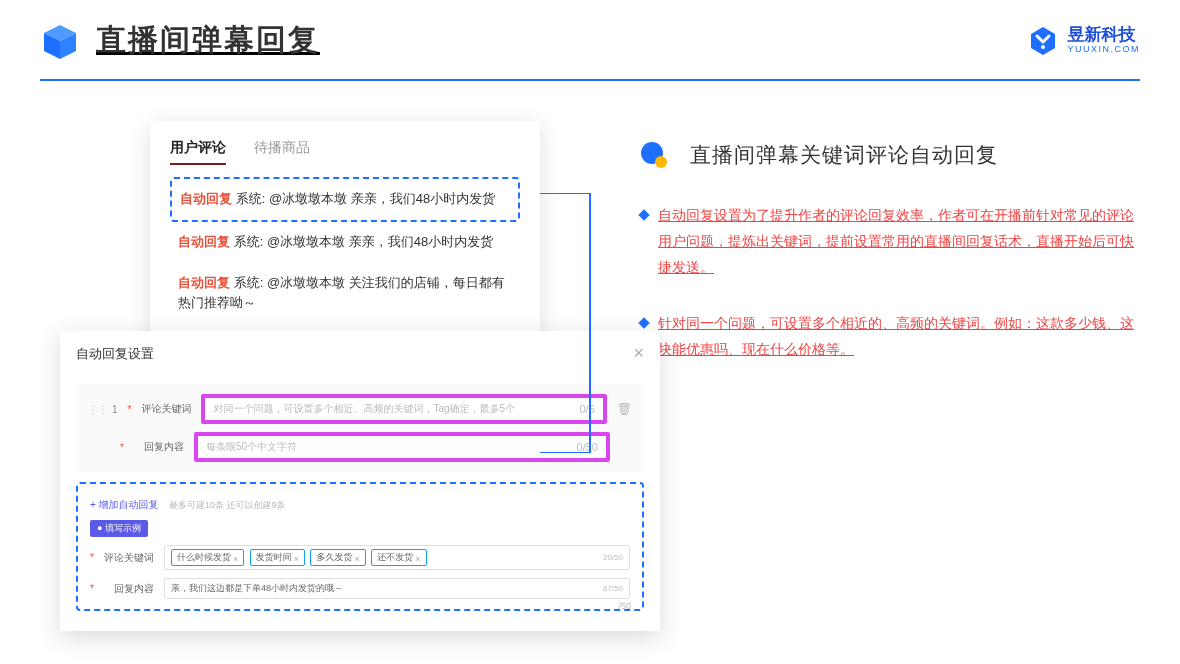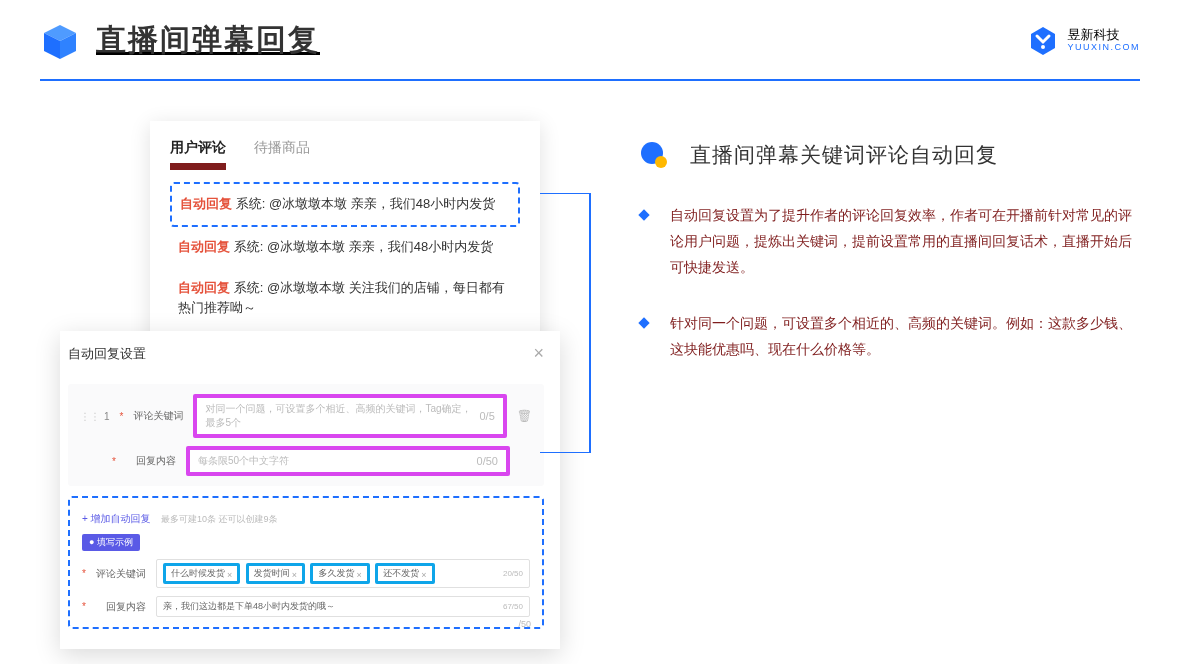--- a/index.html
+++ b/index.html
@@ -18,53 +18,53 @@
   padding: 20px 40px 0 40px;
 }
 .header-left { display: flex; align-items: center; gap: 16px; text-decoration: underline; }
 .cube-icon { width: 40px; height: 40px; }
 .page-title {
   font-size: 30px; font-weight: 600; color: #333; letter-spacing: 2px;
 }
 .brand { display: flex; align-items: center; gap: 8px; }
 .brand-logo { width: 32px; height: 32px; }
 .brand-text { line-height: 1.1; }
-.brand-name { color: #000000; font-size: 13px; font-weight: 400; }
+.brand-name { color: #1d4ed8; font-size: 17px; font-weight: 700; }
 .brand-url { color: #1E6FFF; font-size: 9px; letter-spacing: 1.5px; }
 .divider {
   height: 2px; background: #1E6FFF; margin: 18px 40px 0 40px;
 }
 .content {
   position: relative;
   padding: 40px 40px 0 60px;
   display: flex;
   gap: 80px;
 }
 .left-stack { position: relative; width: 500px; height: 470px; }
 .card1 {
   position: absolute; top: 0; left: 90px;
   width: 390px; background: #fff;
   box-shadow: 0 4px 20px rgba(0,0,0,.12);
   padding: 18px 20px 60px 20px;
   z-index: 1;
 }
 .tabs { display: flex; gap: 28px; font-size: 14px; margin-bottom: 12px; }
 .tab { color: #999; padding-bottom: 6px; }
-.tab.active { color: #222; font-weight: 600; border-bottom: 7px solid #7f1d1d; }
+.tab.active { color: #222; font-weight: 600; border-bottom: 2px solid #7f1d1d; }
 .dashed-blue {
   border: 2.5px dashed #1E6FFF; border-radius: 4px;
 }
 .comment-row { font-size: 13px; color: #333; padding: 10px 8px; line-height: 1.6; }
 .ar-label { color: #E5533C; font-weight: 600; }
 .sys-label { color: #333; }
 .card2 {
   position: absolute; top: 210px; left: 0;
-  width: 500px; background: #fff;
+  width: 600px; background: #fff;
   box-shadow: 0 6px 24px rgba(0,0,0,.15);
-  padding: 12px 16px 20px 8px;
+  padding: 12px 16px 20px 16px;
   z-index: 2;
 }
 .modal-head {
   display: flex; justify-content: space-between; align-items: center;
   font-size: 13px; color: #333; padding-bottom: 8px;
 }
 .close-x { color: #aaa; font-size: 18px; cursor: pointer; }
 .form-block {
   background: #fafafb; border-radius: 3px;
   padding: 10px 12px; margin-top: 12px;
@@ -92,21 +92,21 @@
   border: 2.5px dashed #1E6FFF; border-radius: 4px;
   padding: 10px 12px; margin-top: 10px;
 }
 .addlink { color: #5A5AE6; font-size: 10px; }
 .hint { color: #bbb; font-size: 9px; margin-left: 6px; }
 .badge {
   display: inline-block; background: #5A5AE6; color: #fff;
   font-size: 9px; padding: 2px 7px; border-radius: 2px; margin-top: 8px;
 }
 .tag {
-  border: 3px solid #0ea5e9; background: #fff; border-radius: 2px;
+  border: 1px solid #0ea5e9; background: #fff; border-radius: 2px;
   padding: 1px 5px; font-size: 9px; color: #666; margin-right: 3px;
   display: inline-flex; align-items: flex-end; gap: 2px;
 }
 .tag .x { color: #aaa; }
 .ex-input {
   flex: 1; display: flex; align-items: center; justify-content: space-between;
   border: 1px solid #e0e0e0; background: #fff; border-radius: 2px;
   padding: 3px 6px; font-size: 9px; color: #666;
 }
 .ex-input .count { color: #bbb; font-size: 8px; }
@@ -117,22 +117,22 @@
 .connector {
   position: absolute; top: 72px; left: 480px;
   width: 60px; height: 260px; z-index: 3;
   pointer-events: none;
 }
 .right-col { flex: 1; padding-top: 20px; }
 .right-head { display: flex; align-items: center; gap: 22px; margin-bottom: 34px; }
 .bubble-icon { width: 28px; height: 28px; position: relative; }
 .right-title { font-size: 21px; font-weight: 400; color: #333; letter-spacing: 1px; }
 .bullet {
-  display: flex; gap: 22px; margin-bottom: 30px;
-  font-size: 14px; color: #7f1d1d; line-height: 1.85;
+  display: flex; gap: 10px; margin-bottom: 30px;
+  font-size: 14px; color: #ef4444; line-height: 1.85; text-decoration: underline;
 }
 .diamond {
   width: 8px; height: 8px; background: #1E6FFF;
   transform: rotate(45deg); margin-top: 8px; flex-shrink: 0;
 }
 </style>
 </head>
 <body>
 
 <div class="header">

